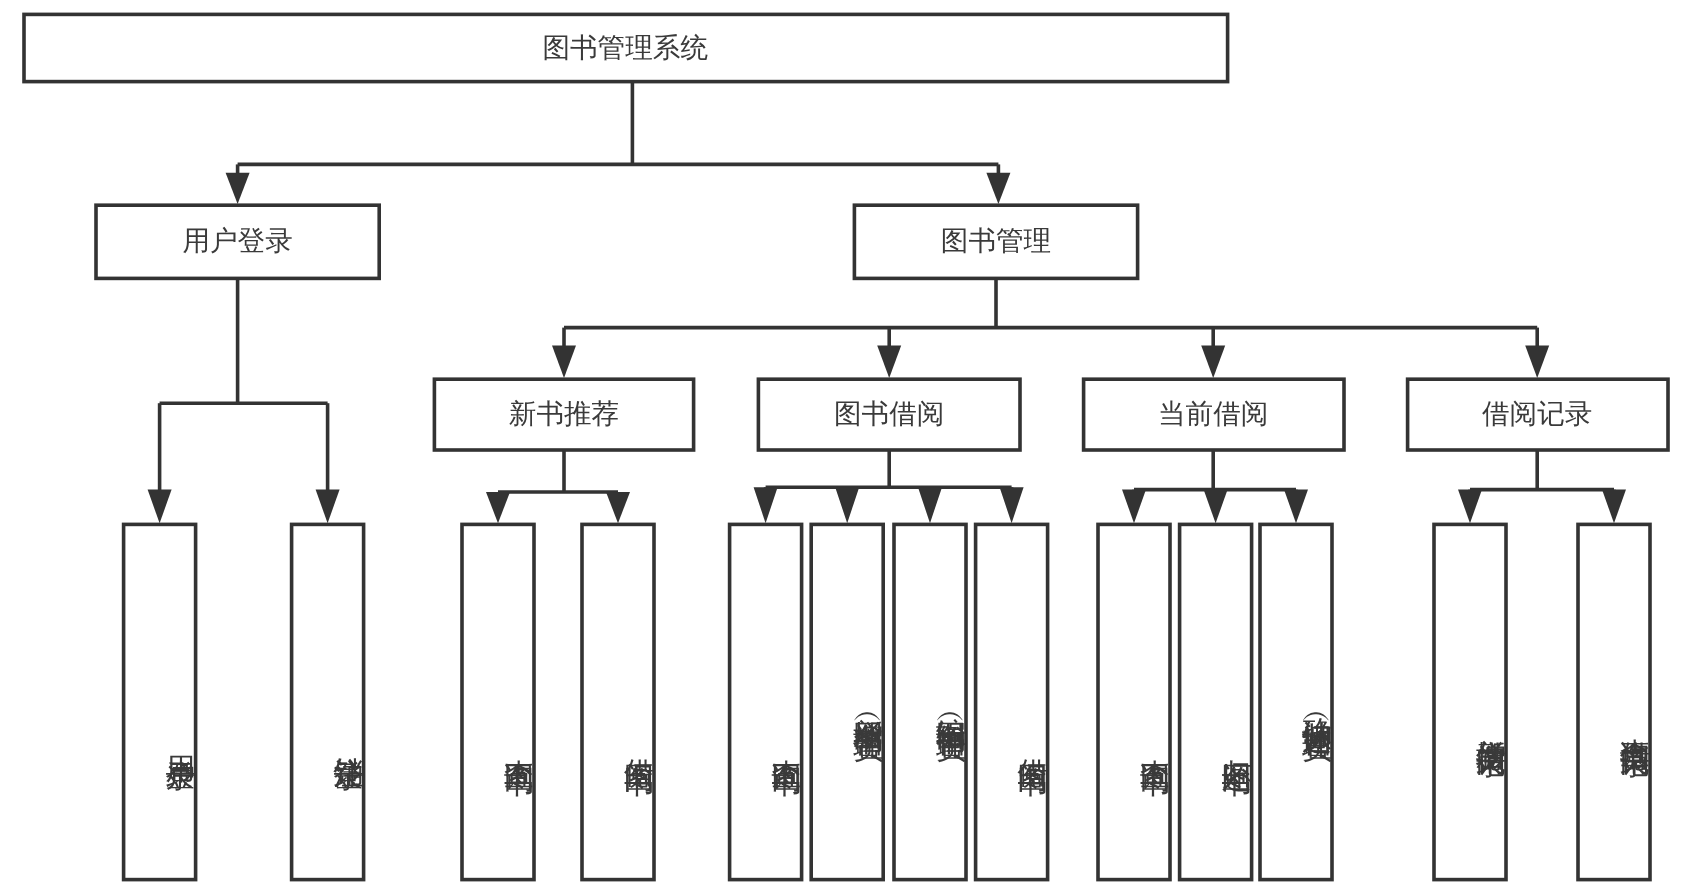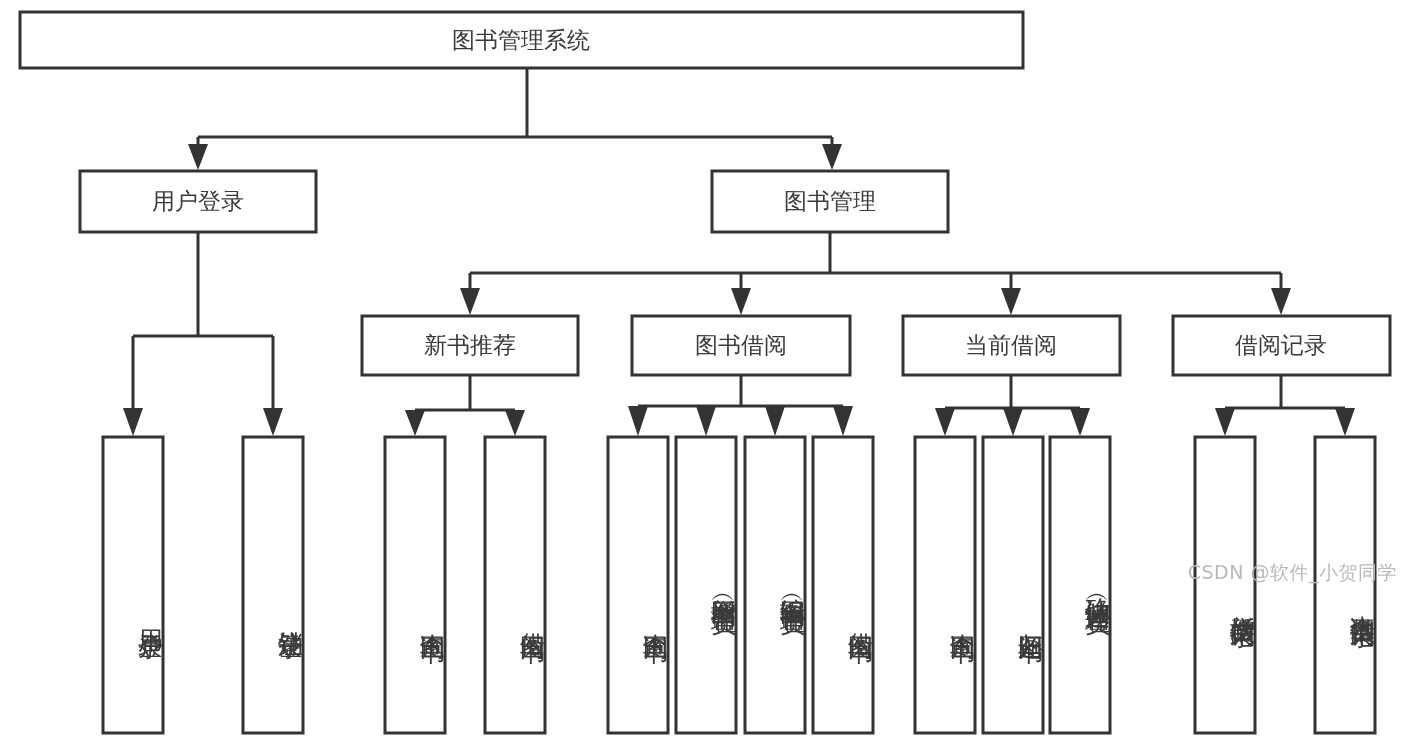--- a/index.html
+++ b/index.html
@@ -208,15 +208,14 @@
   <div class="leaf-label" style="left:608px; top:505px; width:60px; height:224px;">查询图书</div>
   <div class="leaf-label" style="left:676px; top:442px; width:60px; height:290px;">新增图书（管理员）</div>
   <div class="leaf-label" style="left:745px; top:442px; width:60px; height:290px;">编辑图书（管理员）</div>
   <div class="leaf-label" style="left:813px; top:505px; width:60px; height:224px;">借阅图书</div>
   <div class="leaf-label" style="left:915px; top:505px; width:60px; height:224px;">查询图书</div>
   <div class="leaf-label" style="left:983px; top:505px; width:60px; height:224px;">归还图书</div>
   <div class="leaf-label" style="left:1050px; top:442px; width:60px; height:290px;">确认归还（管理员）</div>
   <div class="leaf-label" style="left:1195px; top:472px; width:60px; height:258px;">新增借阅记录</div>
   <div class="leaf-label" style="left:1315px; top:472px; width:60px; height:258px;">查询借阅记录</div>
 
-  <div class="watermark">CSDN @软件_小贺同学</div>
 
 </div>
 
 </body></html>

